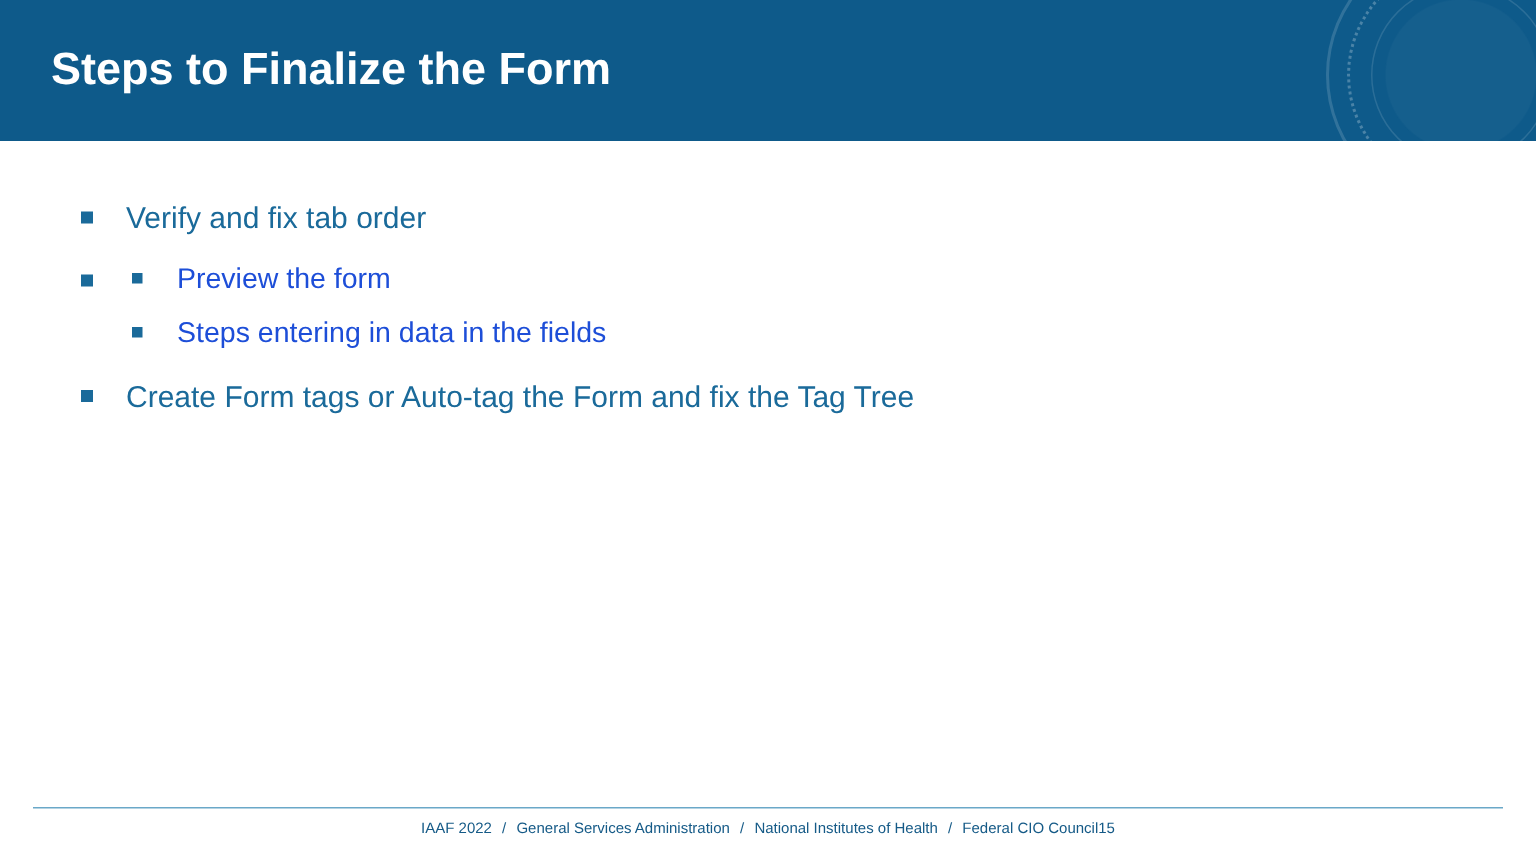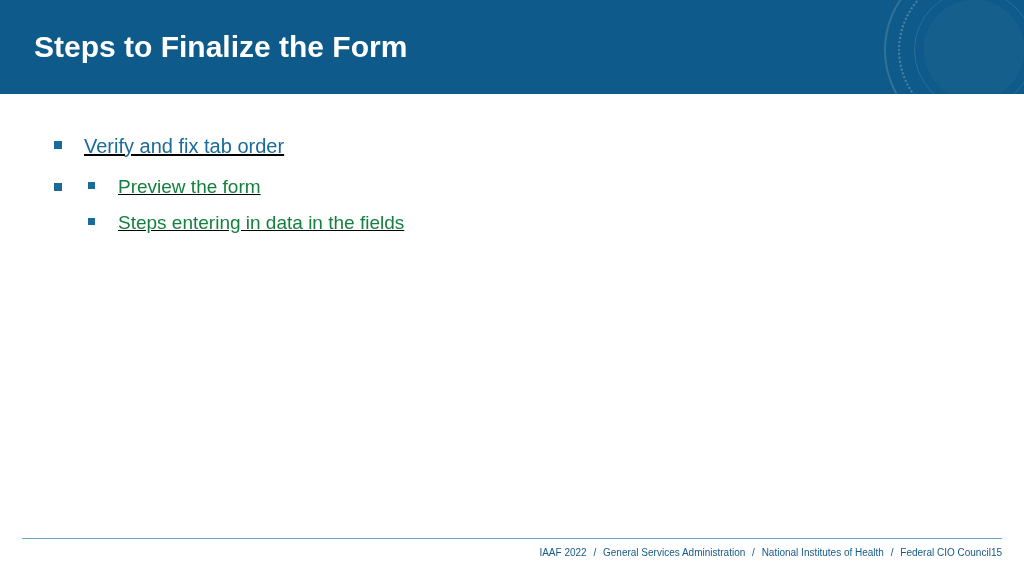--- a/index.html
+++ b/index.html
@@ -44,21 +44,20 @@
       border-radius: 50%;
       border: 1px solid rgba(255,255,255,0.12);
     }
     .title {
       color: #ffffff;
       font-size: 30px;
       font-weight: bold;
     }
     .content {
       padding: 36px 74px 0 50px;
-      text-decoration: underline;
     }
     ul.top {
       list-style: none;
     }
     ul.top > li {
       position: relative;
       padding-left: 34px;
       margin-bottom: 10px;
       color: #1a6a9a;
       font-size: 20px;
@@ -74,21 +73,21 @@
       background: #1a6a9a;
     }
     ul.sub {
       list-style: none;
       margin-top: 8px;
     }
     ul.sub > li {
       position: relative;
       padding-left: 34px;
       margin-bottom: 6px;
-      color: #15803d;
+      color: #1d4ed8;
       font-size: 19px;
       line-height: 1.6;
     }
     ul.sub > li::before {
       content: "";
       position: absolute;
       left: 4px;
       top: 10px;
       width: 7px;
       height: 7px;
@@ -96,21 +95,21 @@
     }
     .footer {
       position: absolute;
       bottom: 18px;
       left: 22px;
       right: 22px;
       border-top: 1px solid #6aa8c8;
       padding-top: 8px;
       display: flex;
       align-items: center;
-      justify-content: flex-end;
+      justify-content: center;
       color: #155a87;
       font-size: 10px;
     }
     .footer-left span.sep {
       margin: 0 4px;
     }
     .page-num {
       font-size: 10px;
       color: #155a87;
     }
@@ -131,20 +130,23 @@
     <li>
       <ul class="sub">
         <li>
           <span>Preview the form</span>
         </li>
         <li>
           <span>Steps entering in data in the fields</span>
         </li>
       </ul>
     </li>
+    <li>
+      <span>Create Form tags or Auto-tag the Form and fix the Tag Tree</span>
+    </li>
   </ul>
 </div>
 
 <div class="footer">
   <div class="footer-left">
     <span>IAAF 2022</span>
     <span class="sep">/</span>
     <span>General Services Administration</span>
     <span class="sep">/</span>
     <span>National Institutes of Health</span>

